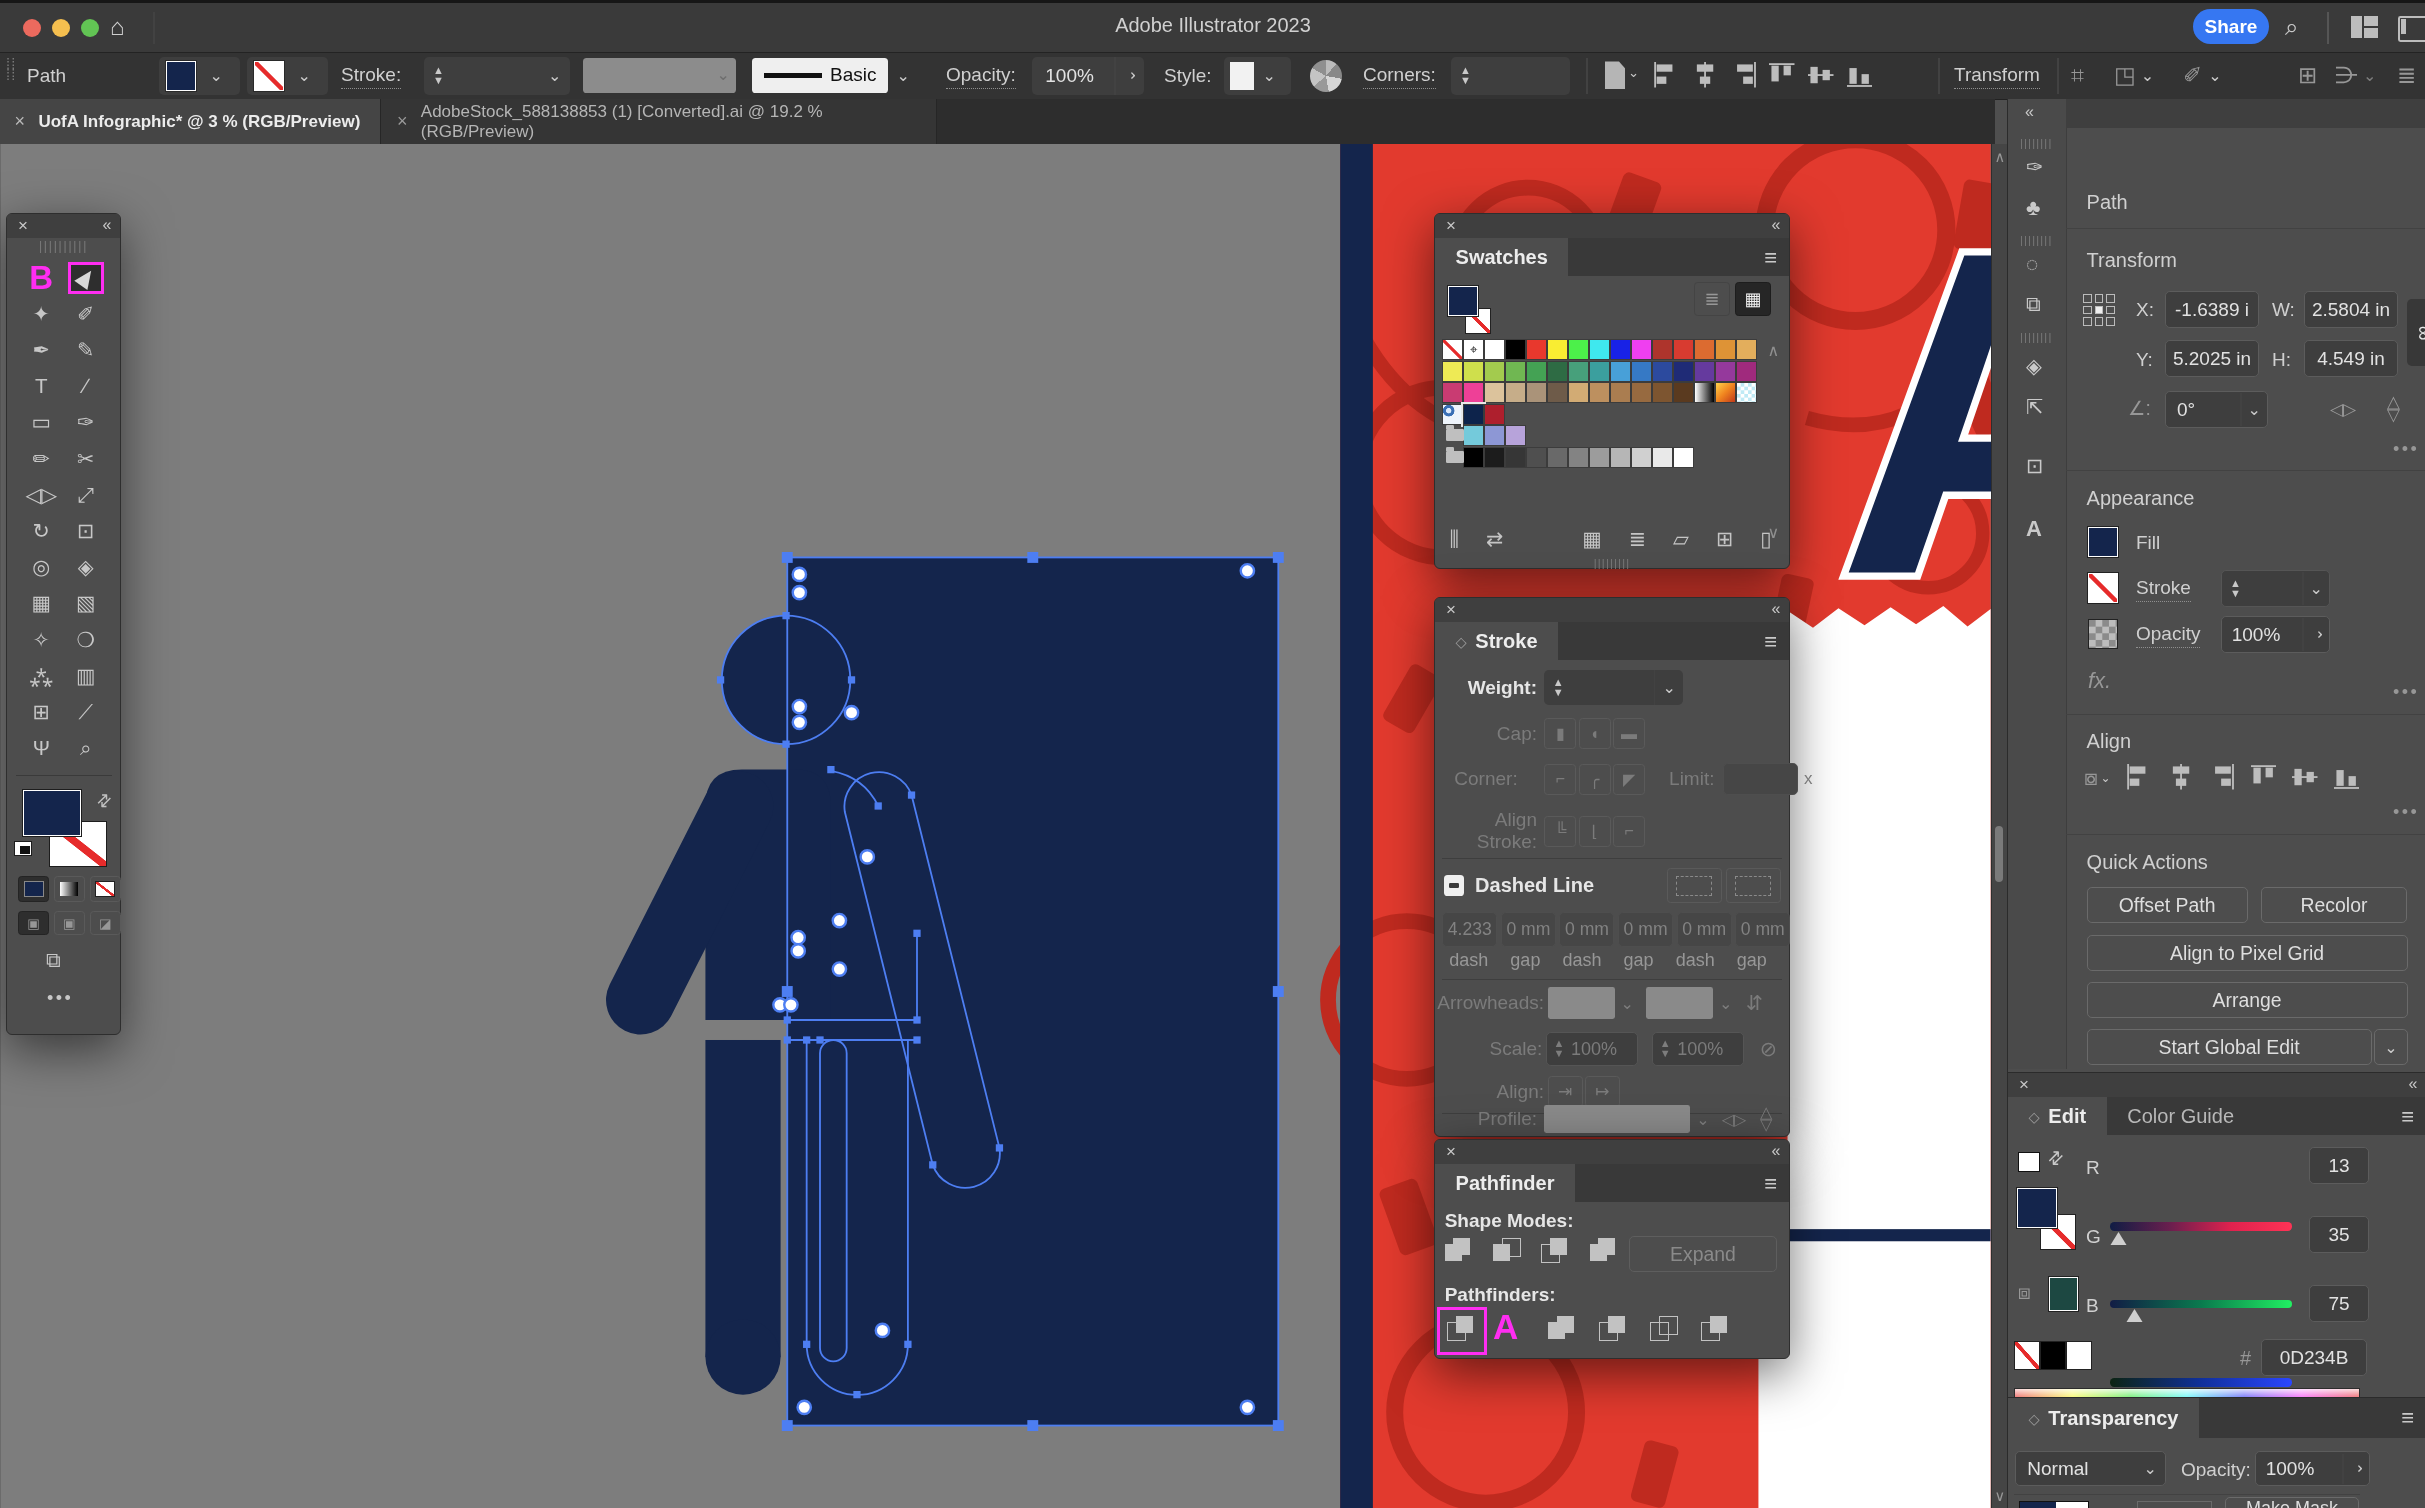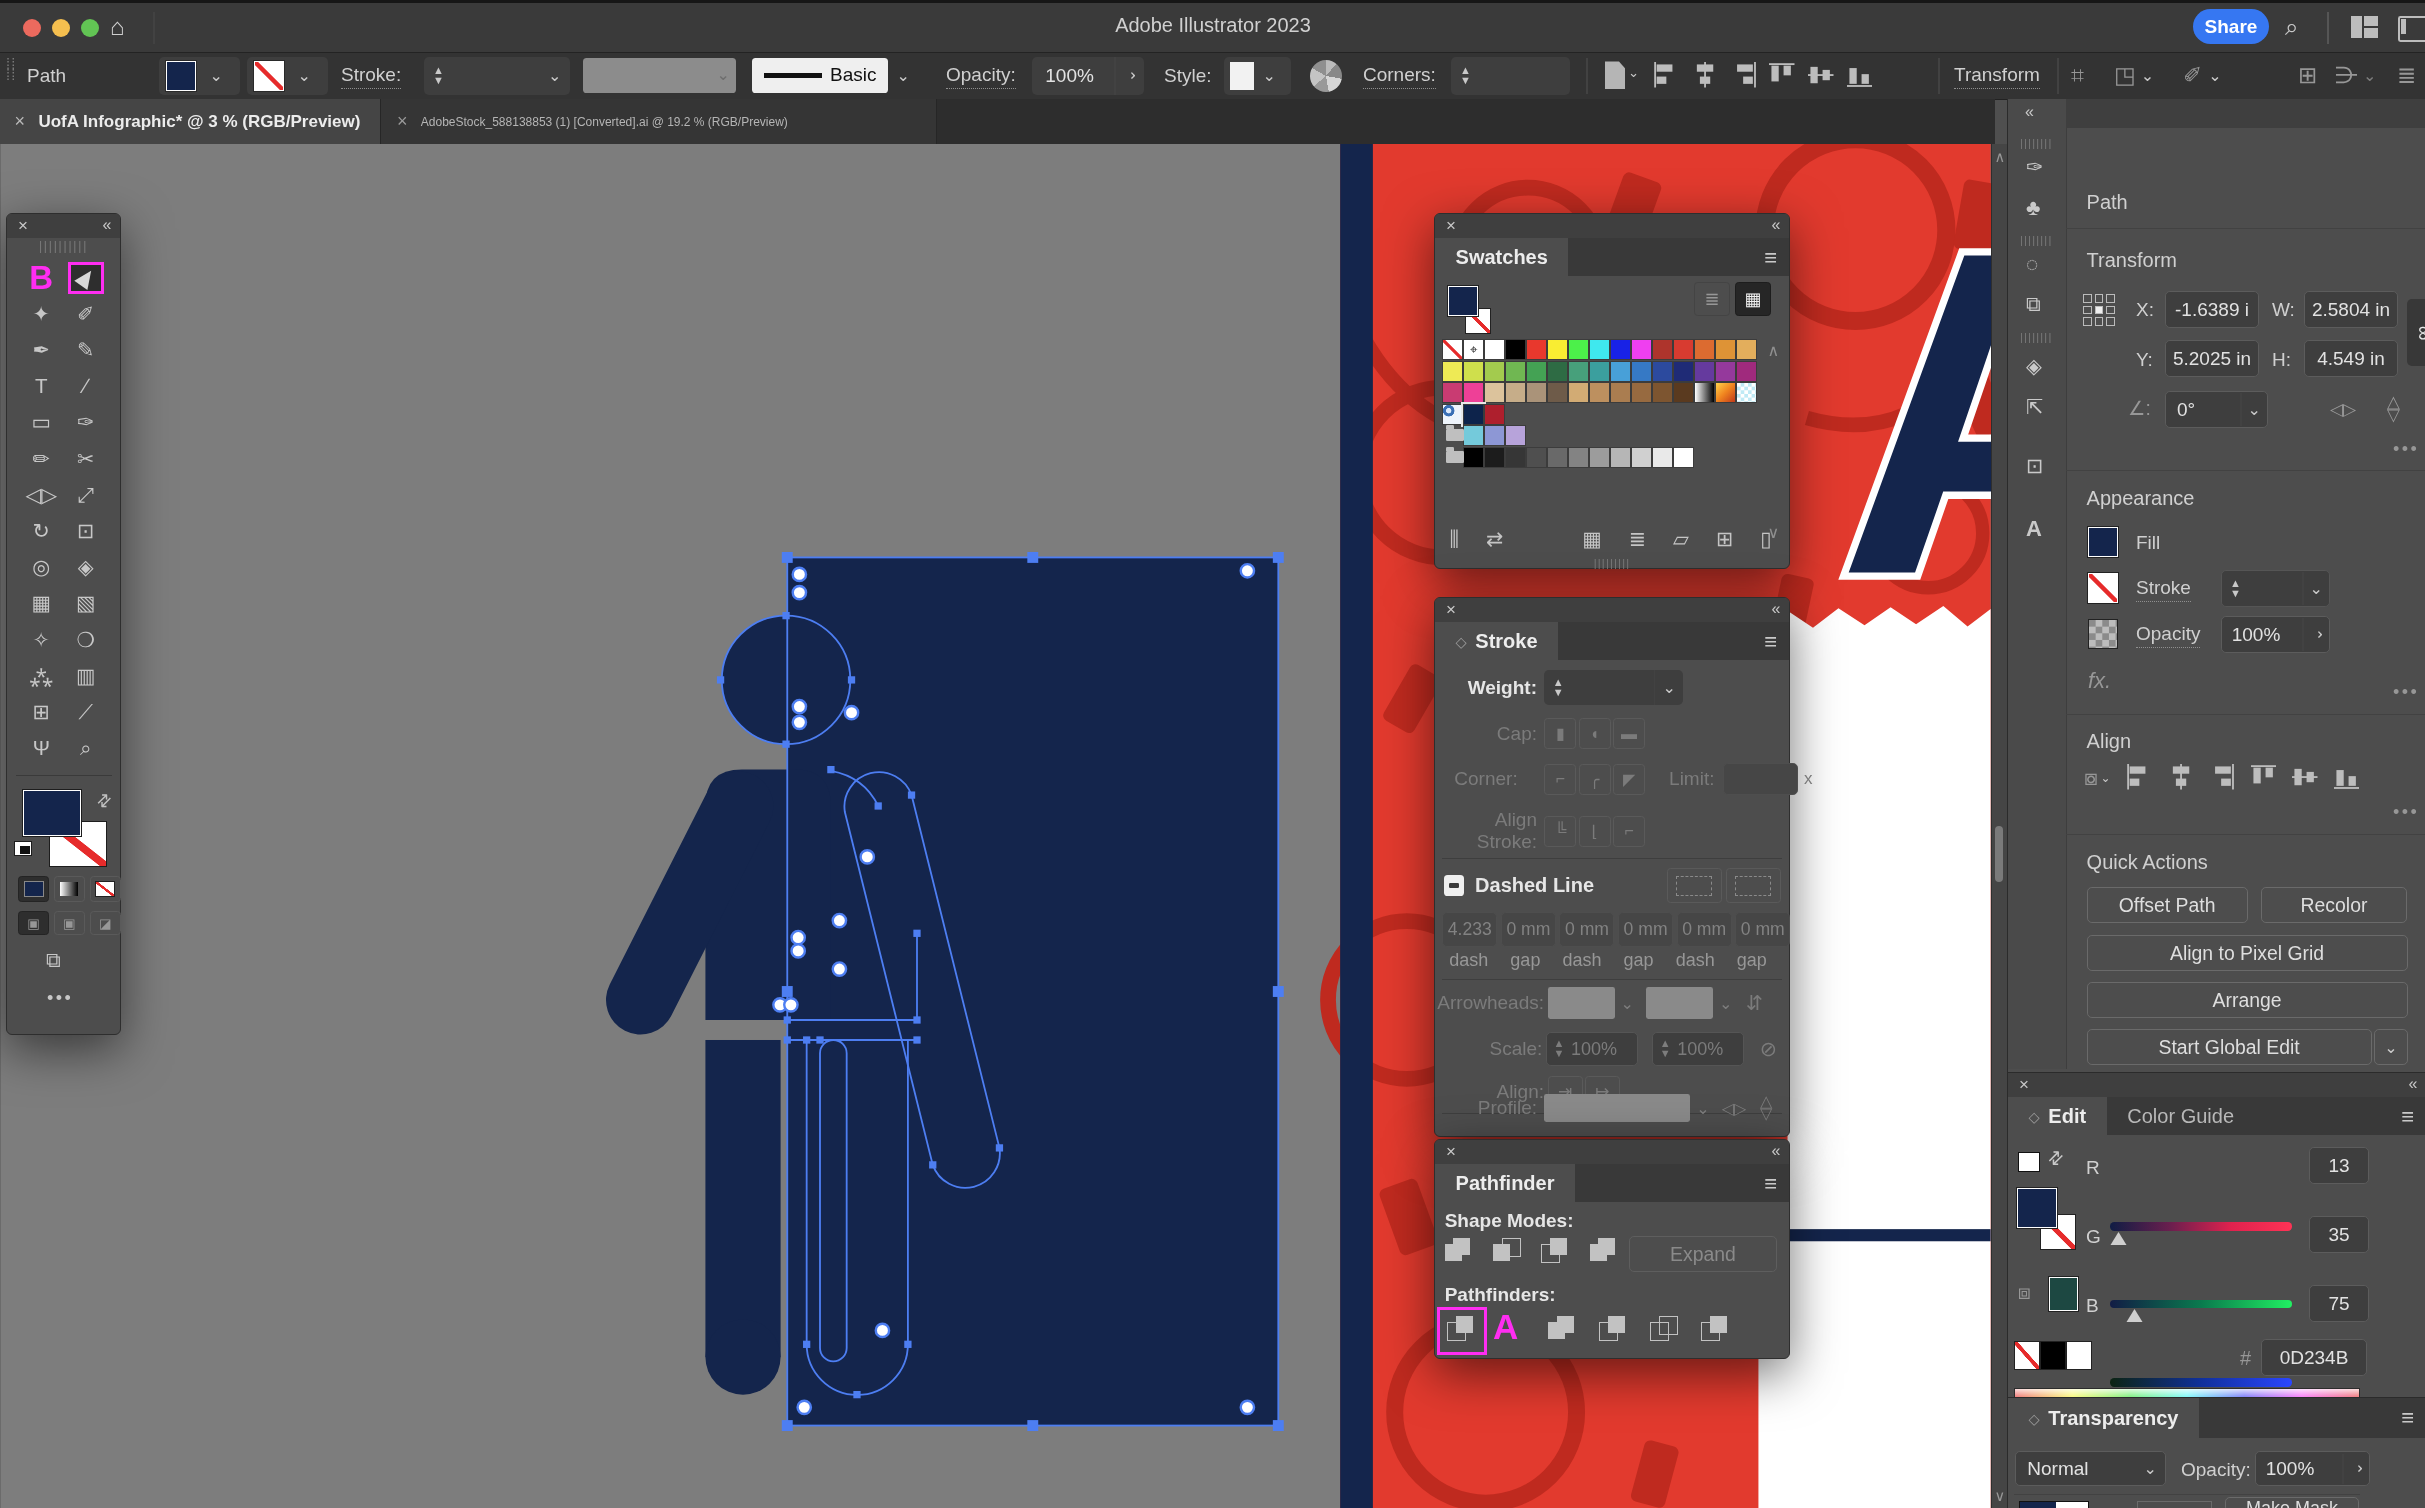--- a/index.html
+++ b/index.html
@@ -187,21 +187,21 @@
     <div class="abs dim" style="left:2397px;top:8.5px;font-size:23px">≣</div>
   </div>
 
   <div class="abs" style="left:0;top:99px;width:1995px;height:45px;background:#2d2d2d">
     <div class="abs row" style="left:0;top:0;width:380px;height:45px;background:#454545">
       <span style="margin-left:14.6px;color:#b9b9b9;font-size:18px">×</span>
       <span class="bold" style="margin-left:13.3px;font-size:17px;color:#ececec">UofA Infographic* @ 3 % (RGB/Preview)</span>
     </div>
     <div class="abs row" style="left:380px;top:0;width:555px;height:45px;background:#353535;border-left:1.2px solid #262626;border-right:1.2px solid #262626">
       <span style="margin-left:16px;color:#9a9a9a;font-size:18px">×</span>
-      <span style="margin-left:13.3px;font-size:12px;color:#b5b5b5">AdobeStock_588138853 (1) [Converted].ai @ 19.2 % (RGB/Preview)</span>
+      <span style="margin-left:13.3px;font-size:17px;color:#b5b5b5">AdobeStock_588138853 (1) [Converted].ai @ 19.2 % (RGB/Preview)</span>
     </div>
   </div>
 
   <svg class="abs" style="left:0;top:144px" width="1991" height="1364" viewBox="0 238 3283 2250">
     <rect x="0" y="238" width="3283" height="2250" fill="var(--paste)"></rect>
 
     <rect x="2210" y="238" width="1073" height="2250" fill="var(--red)"></rect>
     <g stroke="var(--doodle)" fill="none">
       <circle cx="2520" cy="430" r="120" stroke-width="26"></circle>
       <circle cx="3060" cy="380" r="150" stroke-width="30"></circle>
@@ -637,21 +637,21 @@
         <div class="tbtn" style="width:33px;height:29px">
             <span class="dimmer" style="font-size:17px">⇥</span>
           </div>
         <div class="tbtn" style="width:33px;height:29px">
             <span class="dimmer" style="font-size:17px">↦</span>
           </div>
       </div>
     </div>
     <div class="abs" style="left:7.3px;top:515px;width:340px;height:1.2px;background:#3e3e3e"></div>
 
-    <div class="abs row" style="left:0;top:496px;width:354px">
+    <div class="abs row" style="left:0;top:507px;width:354px">
       <span class="dimmer fs31" style="width:102px;text-align:right;display:inline-block">Profile:</span>
       <div class="row" style="margin-left:7.3px">
           <div style="width:146px;height:28px;background:#8a8a8a;border-radius:2.4px"></div>
           <span class="chev dis" style="margin-left:6px">⌄</span>
         </div>
       <span class="dimmer" style="margin-left:12px;font-size:16px">◁▷</span>
       <span class="dimmer" style="margin-left:8.5px;font-size:16px;display:inline-block;transform:rotate(90deg)">◁▷</span>
     </div>
   </div>
 

